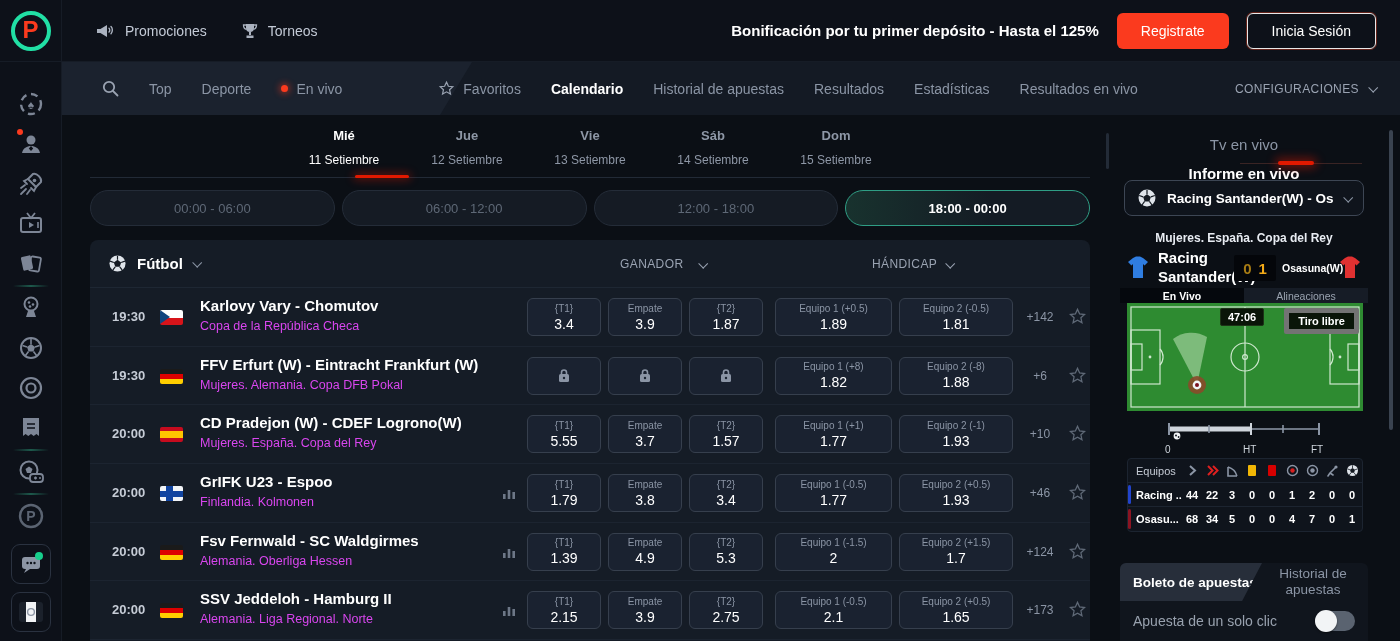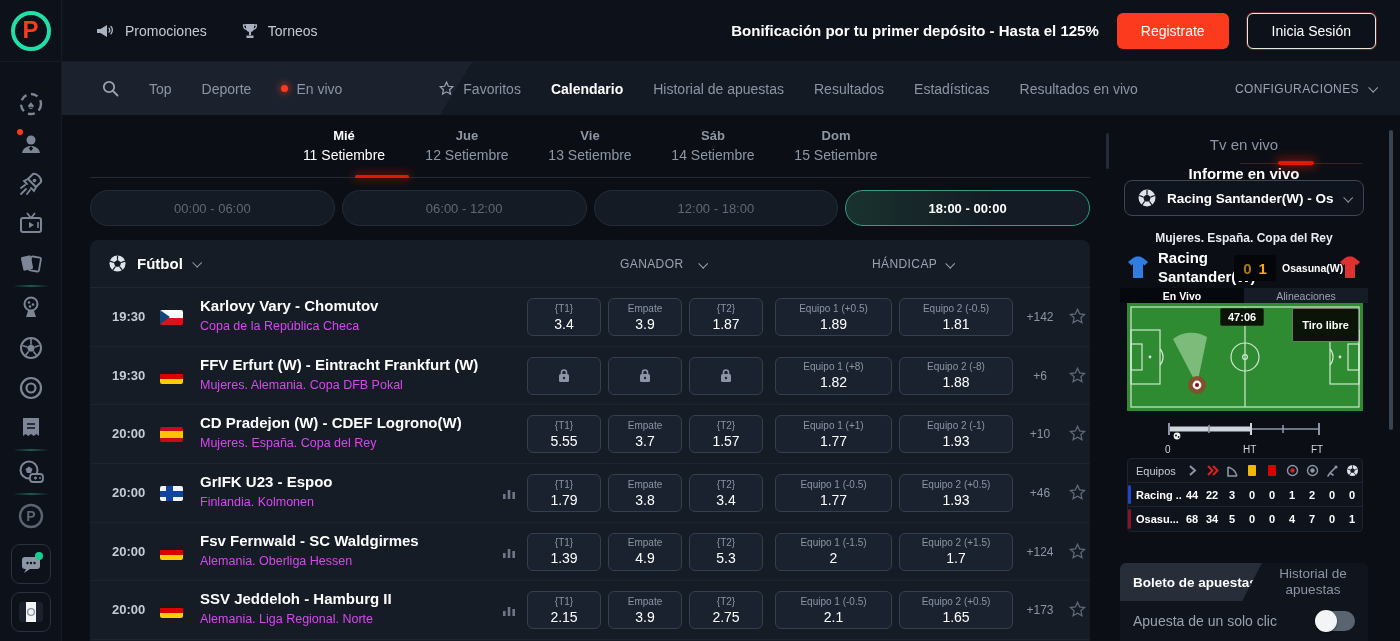--- a/index.html
+++ b/index.html
@@ -35,21 +35,21 @@
   .nav-item.active { color:#ffffff; font-weight:bold; }
   .nav-gap { width:36px; }
   .live-dot { width:7px; height:7px; border-radius:50%; background:#fb3a1e; box-shadow:0 0 6px 2px rgba(251,58,30,.45); }
   .nav-settings { position:absolute; right:24px; display:flex; align-items:center; gap:10px; font-size:12px; letter-spacing:.4px; color:#9aa3b2; cursor:pointer; }
   .chev { width:7px; height:7px; border-right:1.6px solid currentColor; border-bottom:1.6px solid currentColor; transform:rotate(45deg) translateY(-1px); display:inline-block; }
 
   
   .dates-row { position:absolute; left:90px; top:128px; width:1000px; display:flex; justify-content:center; }
   .date-tab { width:123px; text-align:center; cursor:pointer; color:#8e97a6; padding-bottom:14px; }
   .date-tab .d1 { font-size:13px; font-weight:bold; }
-  .date-tab .d2 { font-size:14px; margin-top:4px; }
+  .date-tab .d2 { font-size:12px; margin-top:10px; }
   .date-tab.active { color:#fff; }
   .dates-line { position:absolute; left:90px; top:177px; width:1000px; height:1px; background:#222a36; }
   .dates-red { position:absolute; left:355px; top:175px; width:54px; height:3px; background:#e11900; border-radius:2px; box-shadow:0 0 8px 2px rgba(225,25,0,.4); }
 
   
   .slots { position:absolute; left:90px; top:190px; width:1000px; display:flex; gap:7px; }
   .slot { flex:1; height:36px; border:1px solid #242c38; border-radius:18px; background:#151b24; display:flex; align-items:center; justify-content:center; font-size:13px; color:#5e6876; cursor:pointer; }
   .slot.active { border:1.5px solid #2f9e85; background:linear-gradient(90deg,#18322e 0%,#141b24 60%); color:#fff; font-weight:bold; }
 
   
@@ -98,21 +98,21 @@
   .sc-home { color:#a87c14; } .sc-away { color:#f2a918; }
   .rp-team-away { margin-left:6px; font-size:10.5px; font-weight:bold; color:#fff; }
   .jersey-l { position:absolute; left:1126px; top:256px; }
   .jersey-r { position:absolute; left:1338px; top:256px; }
   .rp-subtabs { position:absolute; left:1120px; top:288px; width:248px; height:15px; display:flex; font-size:10.5px; }
   .rp-subtab { flex:1; display:flex; align-items:center; justify-content:center; cursor:pointer; }
   .rp-subtab.active { background:#05080d; color:#fff; font-weight:bold; }
   .rp-subtab.idle { background:#161c26; color:#9aa3b0; }
   .pitch-wrap { position:absolute; left:1127px; top:303px; width:236px; height:108px; }
   .pitch-clock { position:absolute; left:93px; top:5px; background:#0a1508; border:1px solid #1d3317; color:#fff; font-weight:bold; font-size:11px; padding:2px 7px; border-radius:2px; }
-  .pitch-event { position:absolute; right:4px; top:5px; background:#0a1508; border:1px solid #737373; color:#fff; font-weight:bold; font-size:11px; padding:10px 9px; border-radius:2px; }
+  .pitch-event { position:absolute; right:4px; top:5px; background:#0a1508; border:5px solid #737373; color:#fff; font-weight:bold; font-size:11px; padding:2px 9px; border-radius:2px; }
   .timeline { position:absolute; left:1163px; top:420px; }
   .tl-labels { position:relative; width:164px; height:12px; font-size:10px; color:#cfd5dc; }
   .stats-card { position:absolute; left:1127px; top:458px; width:236px; height:74px; background:#0f141c; border:1px solid #1c2430; border-radius:4px; font-size:11px; }
   .st-row { display:flex; align-items:center; height:24px; border-bottom:1px solid #1c2430; position:relative; }
   .st-row:last-child { border-bottom:none; }
   .st-name { width:54px; padding-left:8px; color:#fff; font-weight:bold; white-space:nowrap; overflow:hidden; }
   .st-head .st-name { color:#c6ccd6; font-weight:normal; }
   .st-cell { flex:1; text-align:center; color:#fff; font-weight:bold; }
   .st-ico { flex:1; display:flex; align-items:center; justify-content:center; }
   .st-bar { position:absolute; left:0; top:2px; bottom:2px; width:3px; border-radius:2px; }

